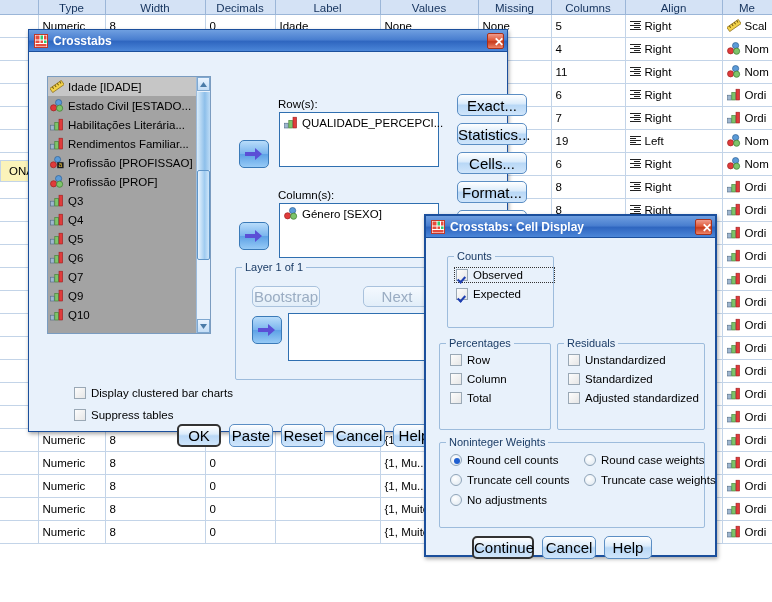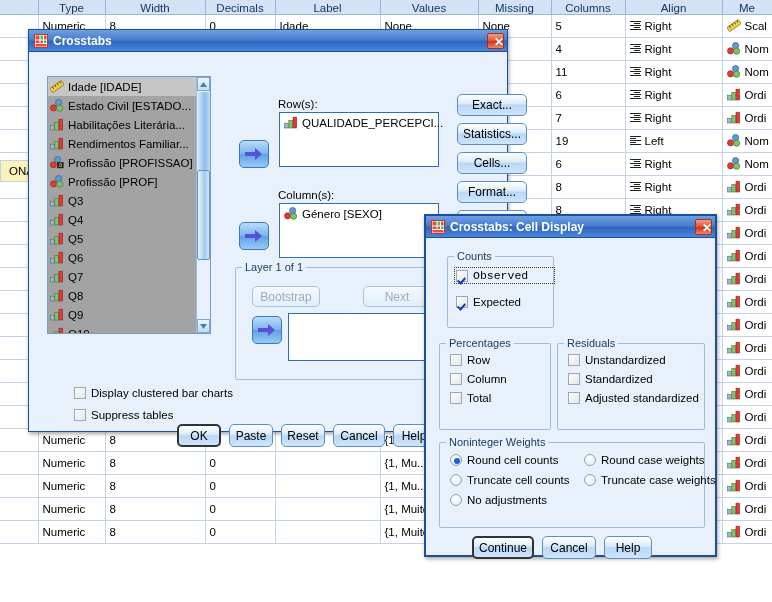--- a/index.html
+++ b/index.html
@@ -91,21 +91,21 @@
     font-family:"Liberation Sans",sans-serif;
   }
   .dlg-body { position:relative; width:100%; height:calc(100% - 22px); }
 
   
   .btn {
     background: linear-gradient(to bottom,#ffffff 0%,#dcecfb 42%,#b9d8f6 52%,#cfe5fb 100%);
     border: 1px solid #5b8ec4;
     border-radius: 5px;
     color: #000;
-    font-size: 12px;
+    font-size: 15px;
     font-family:"Liberation Sans",sans-serif;
     text-align:center;
     cursor: pointer;
     padding: 0;
     white-space: nowrap;
   }
   .btn.default { border: 2px solid #333; }
   .btn.disabled { color:#9aacc2; border-color:#a9c2dd; background:linear-gradient(to bottom,#f4f9fe,#e2eef9); }
 
   .arrowbtn {
@@ -954,28 +954,20 @@
               <rect x="9.0" y="1.2" width="3.6" height="10.8" fill="#e03b3b" stroke="#9c1f1f" stroke-width="0.6"></rect>
             </svg>
             <span>Q7</span>
           </div>
           <div class="li">
             <svg width="14" height="13" viewBox="0 0 14 13" style="flex: 0 0 auto;">
               <rect x="0.6" y="7.2" width="3.6" height="4.8" fill="#9fb6cf" stroke="#4f6a86" stroke-width="0.6"></rect>
               <rect x="4.8" y="4.4" width="3.6" height="7.6" fill="#7dc46a" stroke="#3e7a30" stroke-width="0.6"></rect>
               <rect x="9.0" y="1.2" width="3.6" height="10.8" fill="#e03b3b" stroke="#9c1f1f" stroke-width="0.6"></rect>
             </svg>
-            <span>Q8</span>
-          </div>
-          <div class="li">
-            <svg width="14" height="13" viewBox="0 0 14 13" style="flex: 0 0 auto;">
-              <rect x="0.6" y="7.2" width="3.6" height="4.8" fill="#9fb6cf" stroke="#4f6a86" stroke-width="0.6"></rect>
-              <rect x="4.8" y="4.4" width="3.6" height="7.6" fill="#7dc46a" stroke="#3e7a30" stroke-width="0.6"></rect>
-              <rect x="9.0" y="1.2" width="3.6" height="10.8" fill="#e03b3b" stroke="#9c1f1f" stroke-width="0.6"></rect>
-            </svg>
             <span>Q9</span>
           </div>
           <div class="li">
             <svg width="14" height="13" viewBox="0 0 14 13" style="flex: 0 0 auto;">
               <rect x="0.6" y="7.2" width="3.6" height="4.8" fill="#9fb6cf" stroke="#4f6a86" stroke-width="0.6"></rect>
               <rect x="4.8" y="4.4" width="3.6" height="7.6" fill="#7dc46a" stroke="#3e7a30" stroke-width="0.6"></rect>
               <rect x="9.0" y="1.2" width="3.6" height="10.8" fill="#e03b3b" stroke="#9c1f1f" stroke-width="0.6"></rect>
             </svg>
             <span>Q10</span>
           </div>
@@ -1097,21 +1089,21 @@
     </span>
     <span class="t-text">Crosstabs: Cell Display</span>
     <button class="closebtn">✕</button>
   </div>
 
   <div class="dlg-body">
 
     <div class="group" style="left:21px; top:18px; width:107px; height:72px;">
       <span class="gl">Counts</span>
       <div id="counts-items" style="padding:12px 0 0 8px;">
-          <label class="opt focusdot" style="margin-bottom: 14px; font-family: Liberation Mono, monospace;">
+          <label class="opt focusdot" style="margin-bottom: 7px;">
             <span class="cbox on"></span>
             <span>Observed</span>
           </label>
           <label class="opt" style="margin-bottom: 7px;">
             <span class="cbox on"></span>
             <span>Expected</span>
           </label>
         </div>
     </div>
 

